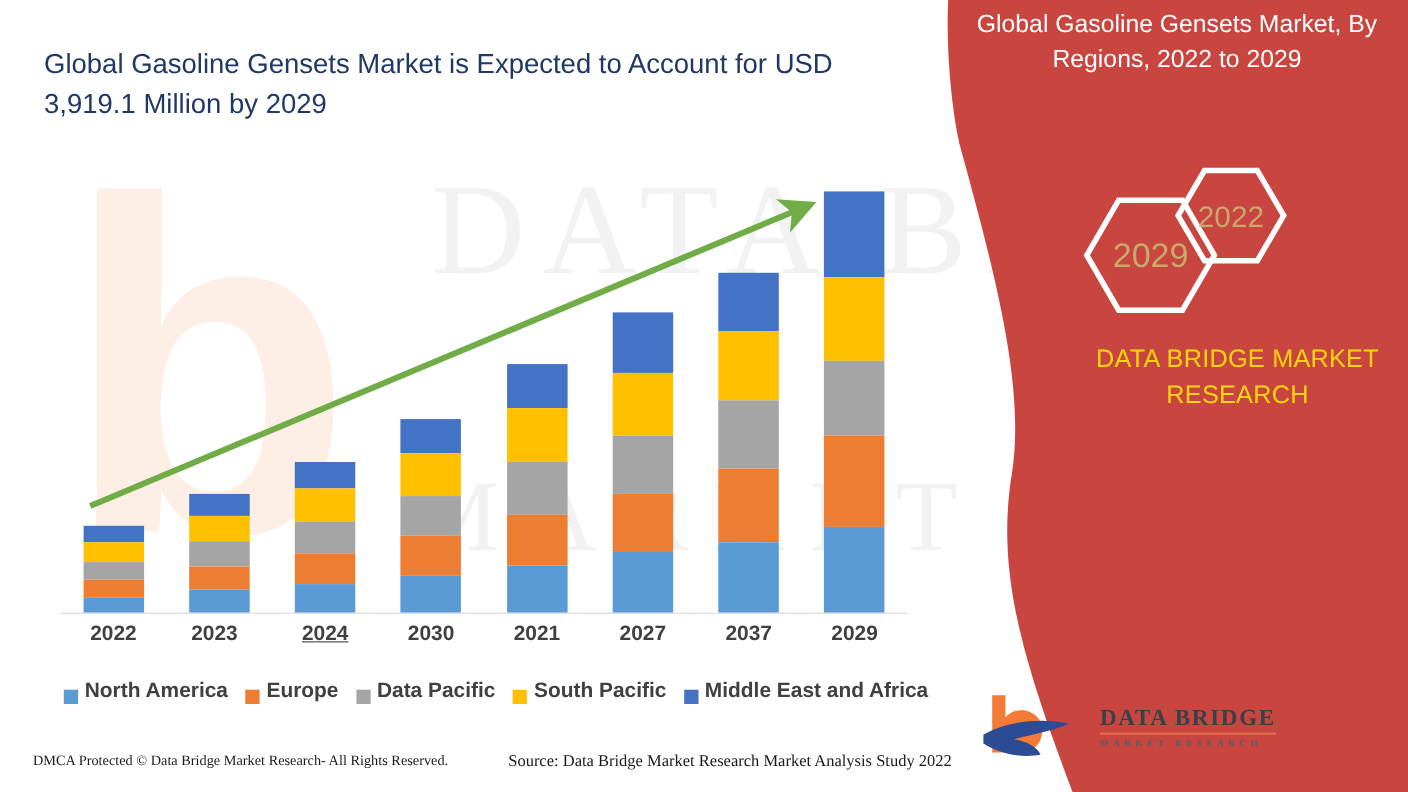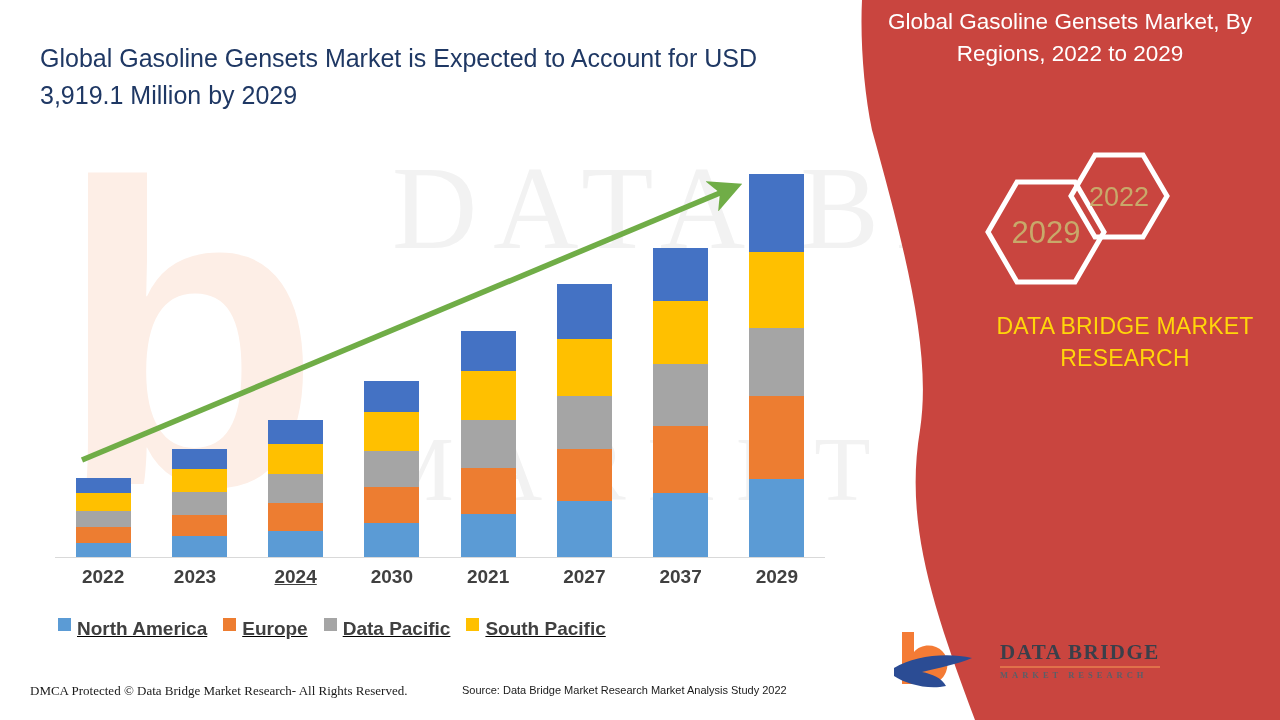--- a/index.html
+++ b/index.html
@@ -69,35 +69,35 @@
   .xlab{
     position:absolute;top:0;width:80px;text-align:center;
     font-size:19px;font-weight:700;color:#404040;
   }
 
   
   .legend{
     position:absolute;left:58px;top:615px;width:790px;height:28px;
     display:flex;align-items:center;gap:0px;z-index:5;
   }
-  .lg-item{display:flex;align-items:flex-start;margin-right:16px;text-decoration:underline;}
+  .lg-item{display:flex;align-items:flex-end;margin-right:16px;}
   .lg-sw{width:13px;height:13px;margin-right:6px;display:inline-block;}
   .lg-tx{font-size:19px;font-weight:700;color:#404040;white-space:nowrap;}
 
   
   .footer-left{
     position:absolute;left:30px;top:683px;
     font-size:13px;color:#1a1a1a;
     font-family:"Liberation Serif",serif;
     z-index:5;white-space:nowrap;
   }
   .footer-src{
     position:absolute;left:462px;top:684px;
-    font-size:11px;color:#1a1a1a;
-    font-family:Liberation Sans, sans-serif;
+    font-size:15px;color:#1a1a1a;
+    font-family:Liberation Serif, serif;
     z-index:5;white-space:nowrap;
   }
 
   
   .redpanel{
     position:absolute;left:0;top:0;width:1280px;height:720px;z-index:8;
     pointer-events:none;
   }
   .redpanel svg{display:block;}
   .panel-title{
@@ -230,20 +230,24 @@
         <span class="lg-tx">Europe</span>
       </div>
       <div class="lg-item">
         <span class="lg-sw" style="background: rgb(165, 165, 165);"></span>
         <span class="lg-tx">Data Pacific</span>
       </div>
       <div class="lg-item">
         <span class="lg-sw" style="background: rgb(255, 192, 0);"></span>
         <span class="lg-tx">South Pacific</span>
       </div>
+      <div class="lg-item">
+        <span class="lg-sw" style="background: rgb(68, 114, 196);"></span>
+        <span class="lg-tx">Middle East and Africa</span>
+      </div>
     </div>
 
   <div class="footer-left">DMCA Protected © Data Bridge Market Research- All Rights Reserved.</div>
   <div class="footer-src">Source: Data Bridge Market Research Market Analysis Study 2022</div>
 
   <div class="redpanel">
     <svg width="1280" height="720" viewBox="0 0 1280 720">
       <path d="M862,0 L1280,0 L1280,720 L975,720 C930,600 905,520 920,430 C932,352 905,250 872,130 C864,92 860,40 862,0 Z" fill="#c9453f"></path>
     </svg>
   </div>

